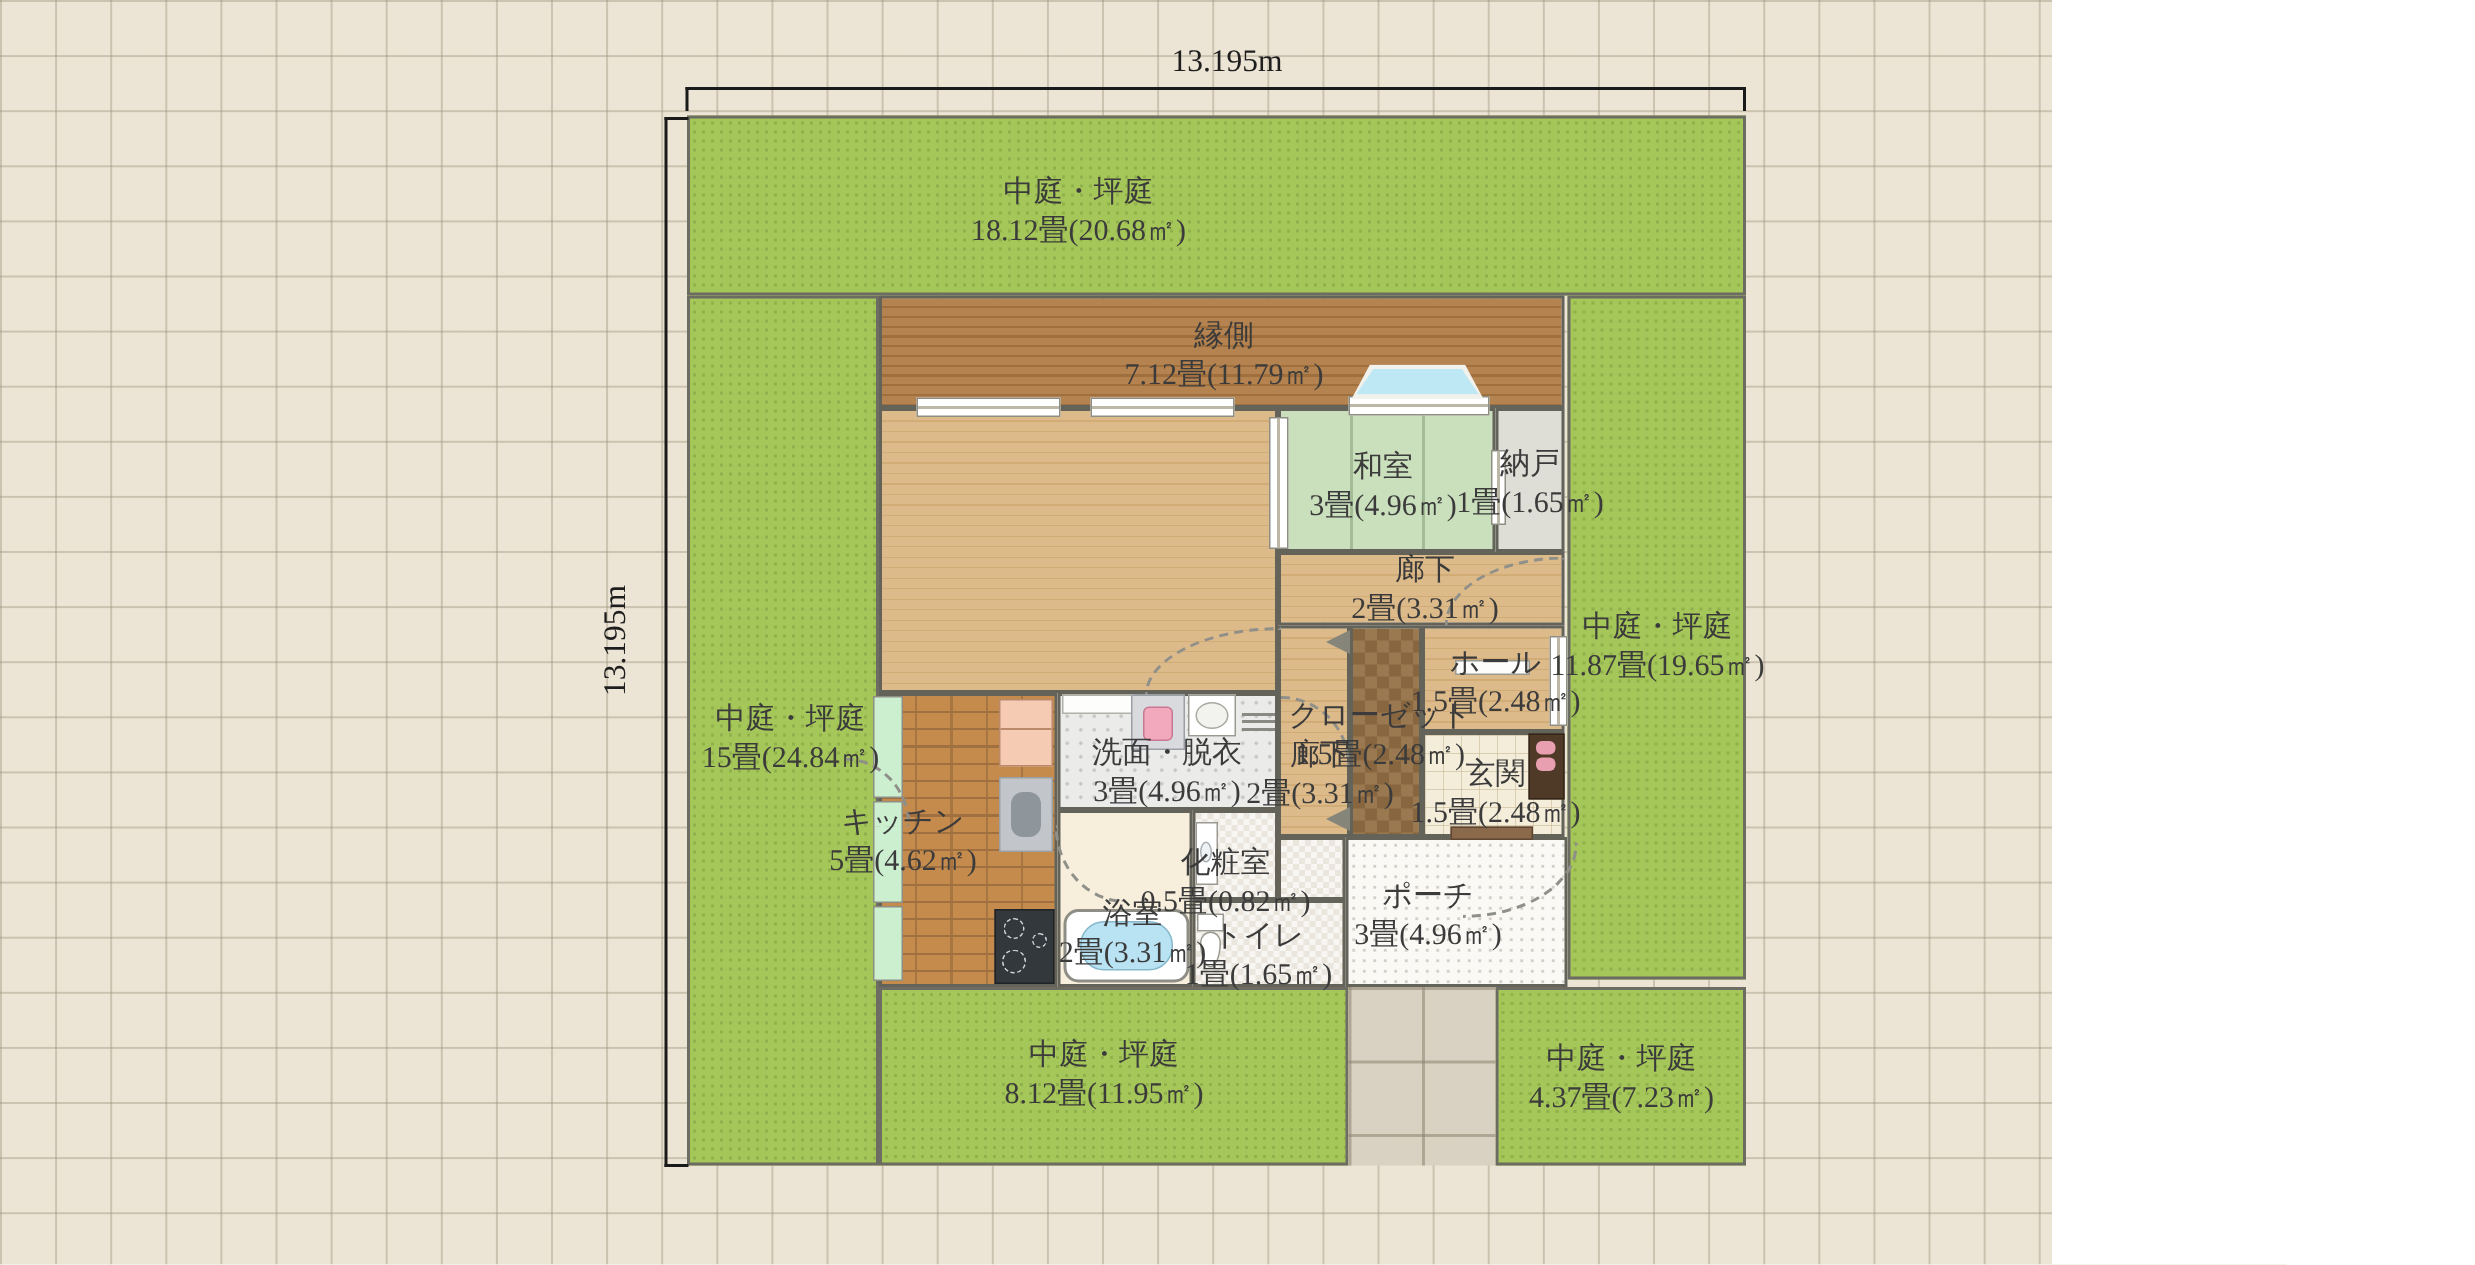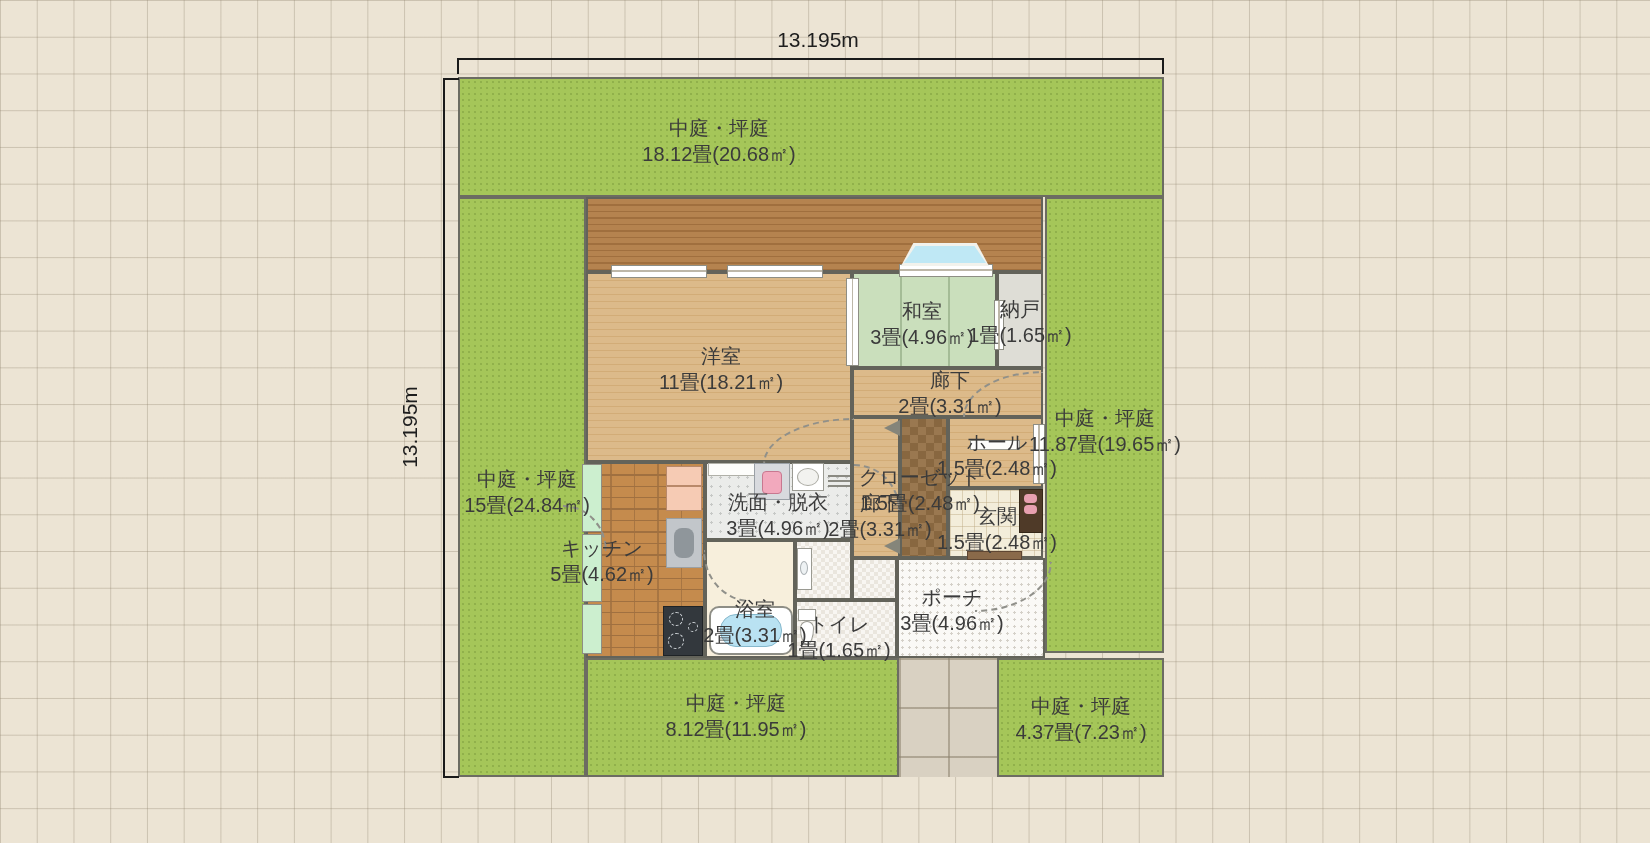--- a/index.html
+++ b/index.html
@@ -1,23 +1,23 @@
 <!DOCTYPE html>
 <html><head>
 <meta charset="utf-8">
 <style>
   html,body{margin:0;padding:0;}
   #canvas{
-    position:relative;width:1650px;height:843px;overflow:hidden;
+    position:relative;width:1368px;height:843px;overflow:hidden;
     background-color:#ece4d4;
     background-image:
       linear-gradient(to right, rgba(150,139,118,.38) 1px, transparent 1px),
       linear-gradient(to bottom, rgba(150,139,118,.38) 1px, transparent 1px);
     background-size:36.74px 36.74px;
-    font-family:Liberation Sans, sans-serif;
+    font-family:Liberation Serif, serif;
     color:#3b3b3b;
   }
   .abs{position:absolute;box-sizing:border-box;}
   .region{position:absolute;box-sizing:border-box;border:2px solid #63635a;}
   .garden{
     background-color:#a5c659;
     background-image:radial-gradient(rgba(118,150,58,.45) 1px, transparent 1.3px);
     background-size:6px 6px;
     border:2px solid #6c6c62;
   }
@@ -175,32 +175,32 @@
   <div class="arc arc-tr" style="left:854px;top:464px;width:44px;height:44px"></div>
   <div class="arc arc-tr" style="left:563px;top:505px;width:42px;height:44px"></div>
 
   <div class="hanger" style="left:884px;top:420px"></div>
   <div class="hanger" style="left:884px;top:538px"></div>
 
   <div class="lbl" style="left:719px;top:115px">
     <span>中庭・坪庭</span>
       <span>18.12畳(20.68㎡)</span>
   </div>
+  <div class="lbl" style="left:816px;top:211px">
+    <span>縁側</span>
+      <span>7.12畳(11.79㎡)</span>
+  </div>
   <div class="lbl" style="left:922px;top:298px">
     <span>和室</span>
       <span>3畳(4.96㎡)</span>
   </div>
   <div class="lbl" style="left:1020px;top:296px">
     <span>納戸</span>
       <span>1畳(1.65㎡)</span>
   </div>
-  <div class="lbl" style="left:721px;top:343px">
-    <span>洋室</span>
-      <span>11畳(18.21㎡)</span>
-  </div>
   <div class="lbl" style="left:950px;top:367px">
     <span>廊下</span>
       <span>2畳(3.31㎡)</span>
   </div>
   <div class="lbl" style="left:1105px;top:405px">
     <span>中庭・坪庭</span>
       <span>11.87畳(19.65㎡)</span>
   </div>
   <div class="lbl" style="left:997px;top:429px">
     <span>ホール</span>
@@ -223,20 +223,24 @@
       <span>3畳(4.96㎡)</span>
   </div>
   <div class="lbl" style="left:997px;top:503px">
     <span>玄関</span>
       <span>1.5畳(2.48㎡)</span>
   </div>
   <div class="lbl" style="left:602px;top:535px">
     <span>キッチン</span>
       <span>5畳(4.62㎡)</span>
   </div>
+  <div class="lbl" style="left:817px;top:562px">
+    <span>化粧室</span>
+      <span>0.5畳(0.82㎡)</span>
+  </div>
   <div class="lbl" style="left:755px;top:596px">
     <span>浴室</span>
       <span>2畳(3.31㎡)</span>
   </div>
   <div class="lbl" style="left:952px;top:584px">
     <span>ポーチ</span>
       <span>3畳(4.96㎡)</span>
   </div>
   <div class="lbl" style="left:839px;top:611px">
     <span>トイレ</span>

